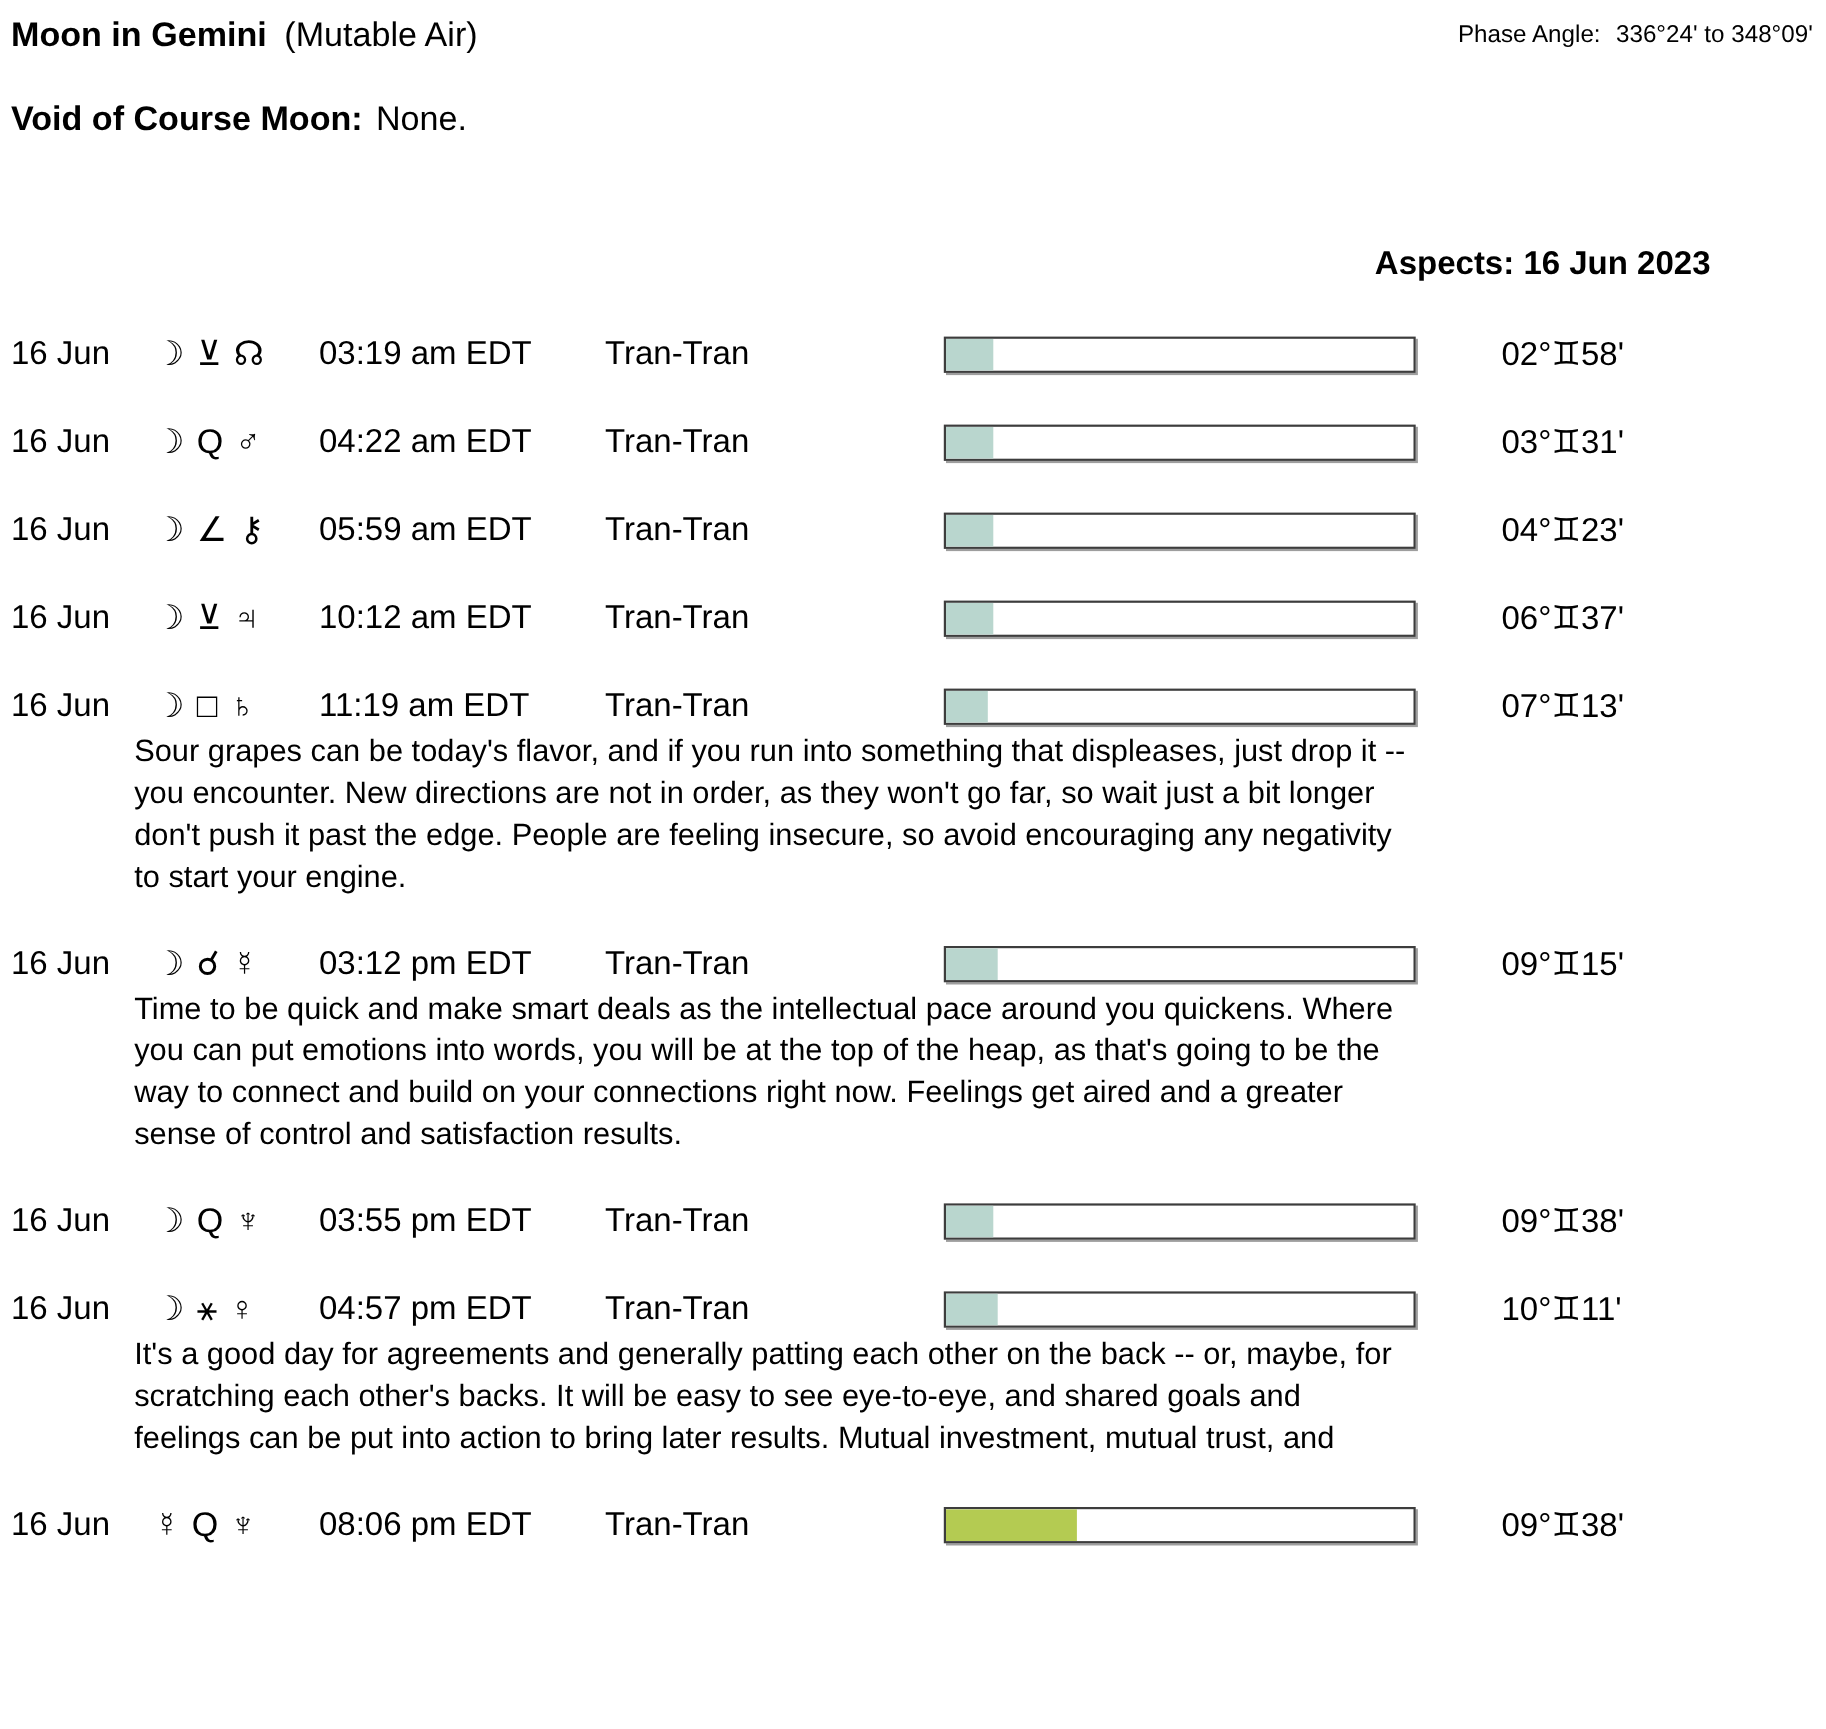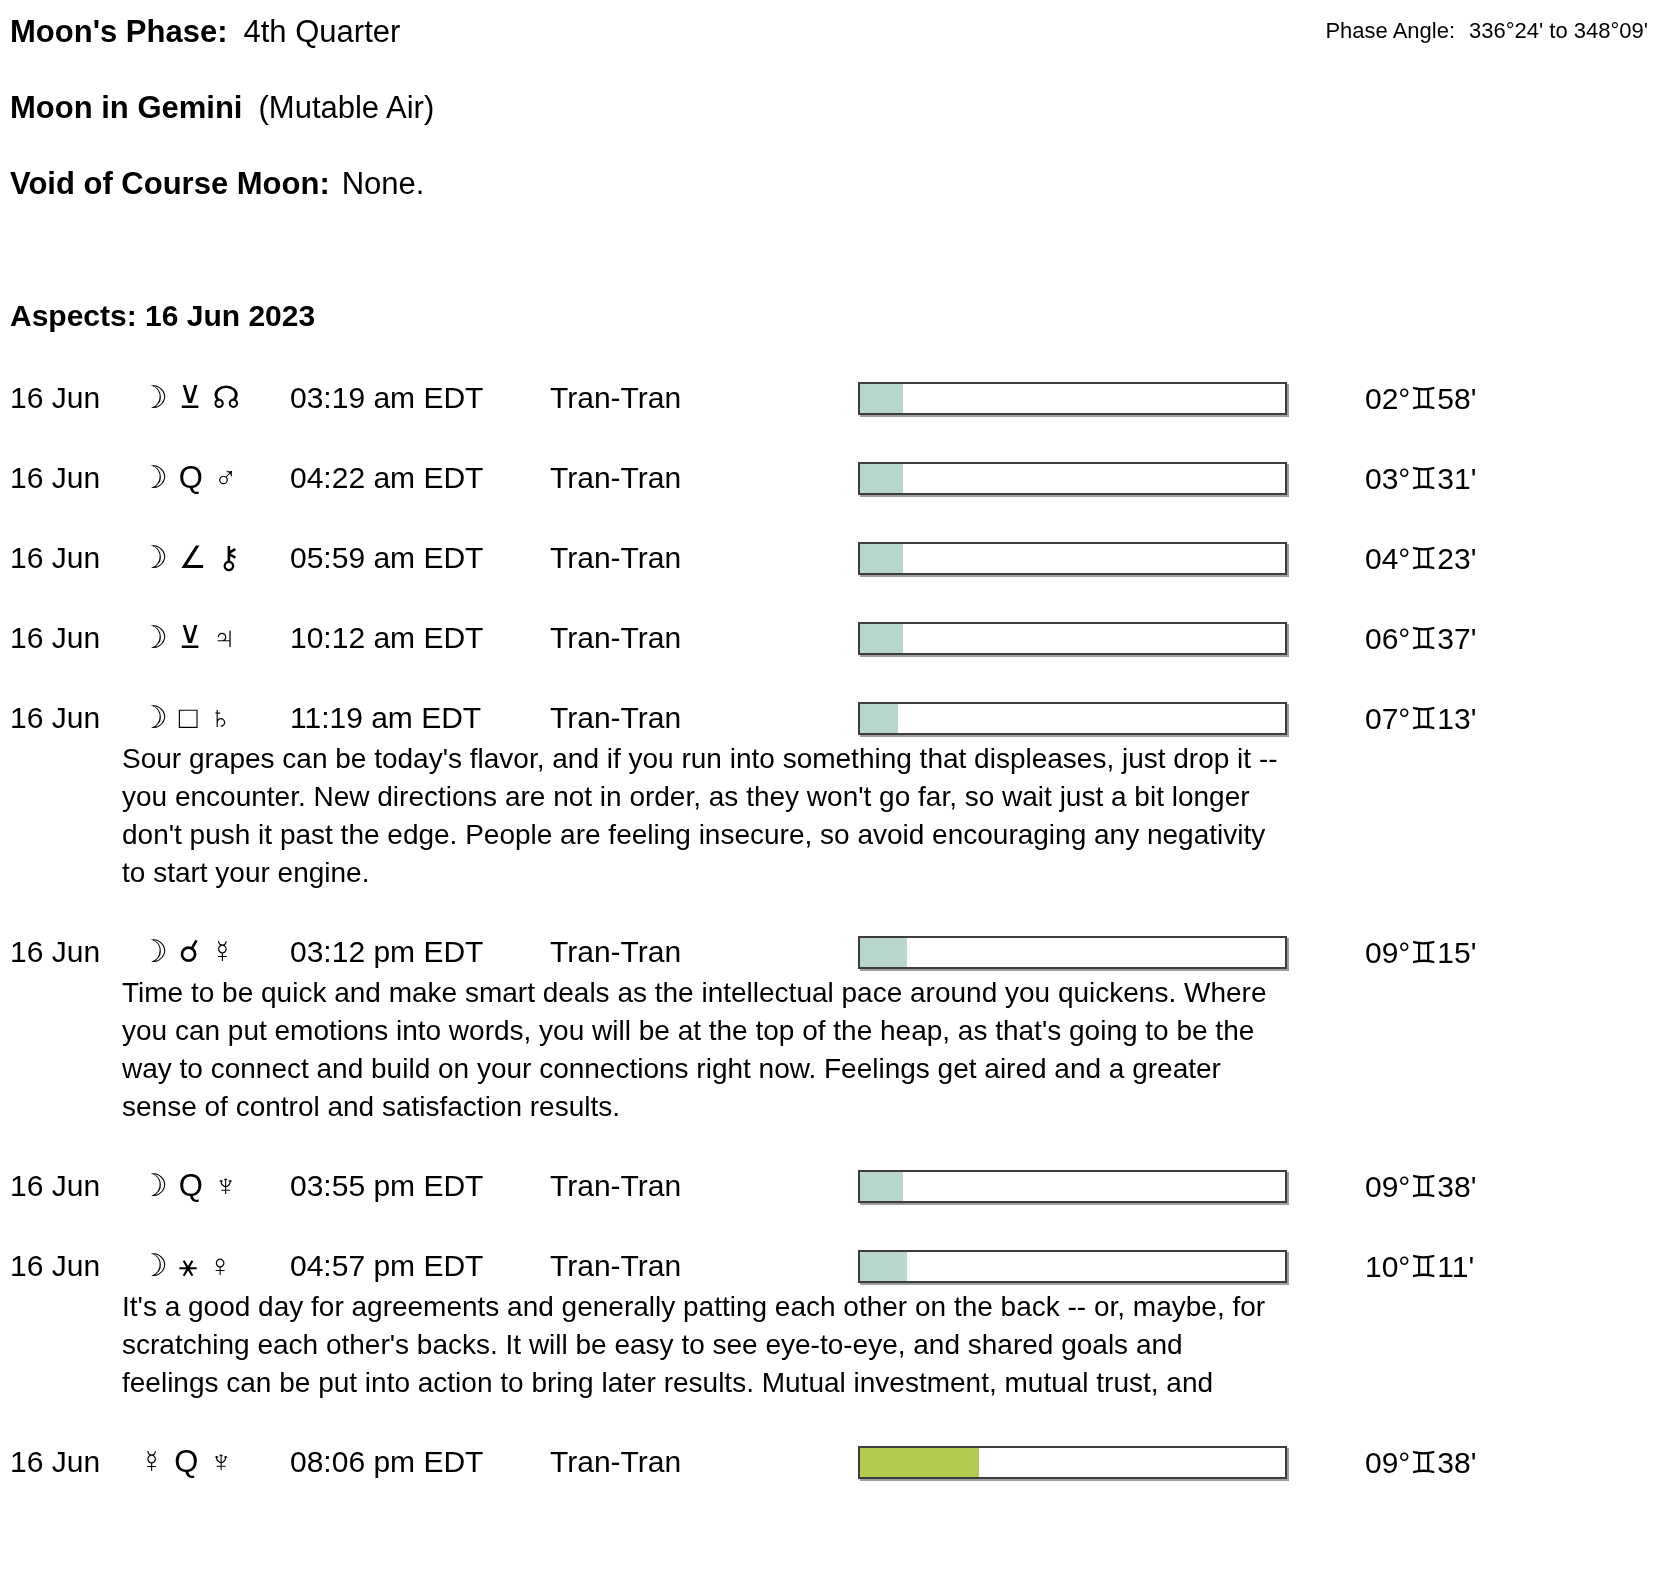--- a/index.html
+++ b/index.html
@@ -18,21 +18,21 @@
   .hvalue{font-weight:normal;margin-left:16px;}
   .phase-angle{
     position:absolute;top:14px;right:12px;
     font-size:22px;line-height:34px;white-space:nowrap;
   }
   .pa-label{margin-right:14px;}
 
   
   .aspects-title{
     width:1545px;margin-top:96px;height:36px;line-height:36px;
-    text-align:left;font-weight:bold;font-size:30px;
+    text-align:right;font-weight:bold;font-size:30px;
   }
   .rows{margin-top:44px;margin-left:0;}
   .row-block{margin-bottom:40px;}
   .aspect-row{
     display:grid;
     grid-template-columns:118px 138px 248px 296px 435px auto;
     align-items:center;
     height:40px;
     font-size:30px;
     white-space:nowrap;
@@ -58,23 +58,20 @@
 </style>
 </head>
 <body>
 
 <div class="page">
 
   <div class="phase-angle">
     <span class="pa-label">Phase Angle:</span><span>336°24' to 348°09'</span>
   </div>
 
-  <div class="hline">
-    <span class="hlabel">Moon's Phase:</span><span class="hvalue">4th Quarter</span>
-  </div>
 
   <div class="hline">
     <span class="hlabel">Moon in Gemini</span><span class="hvalue">(Mutable Air)</span>
   </div>
 
   <div class="hline">
     <span class="hlabel">Void of Course Moon:</span><span class="hvalue" style="margin-left:12px;">None.</span>
   </div>
 
   <div class="aspects-title">Aspects: 16 Jun 2023</div>

